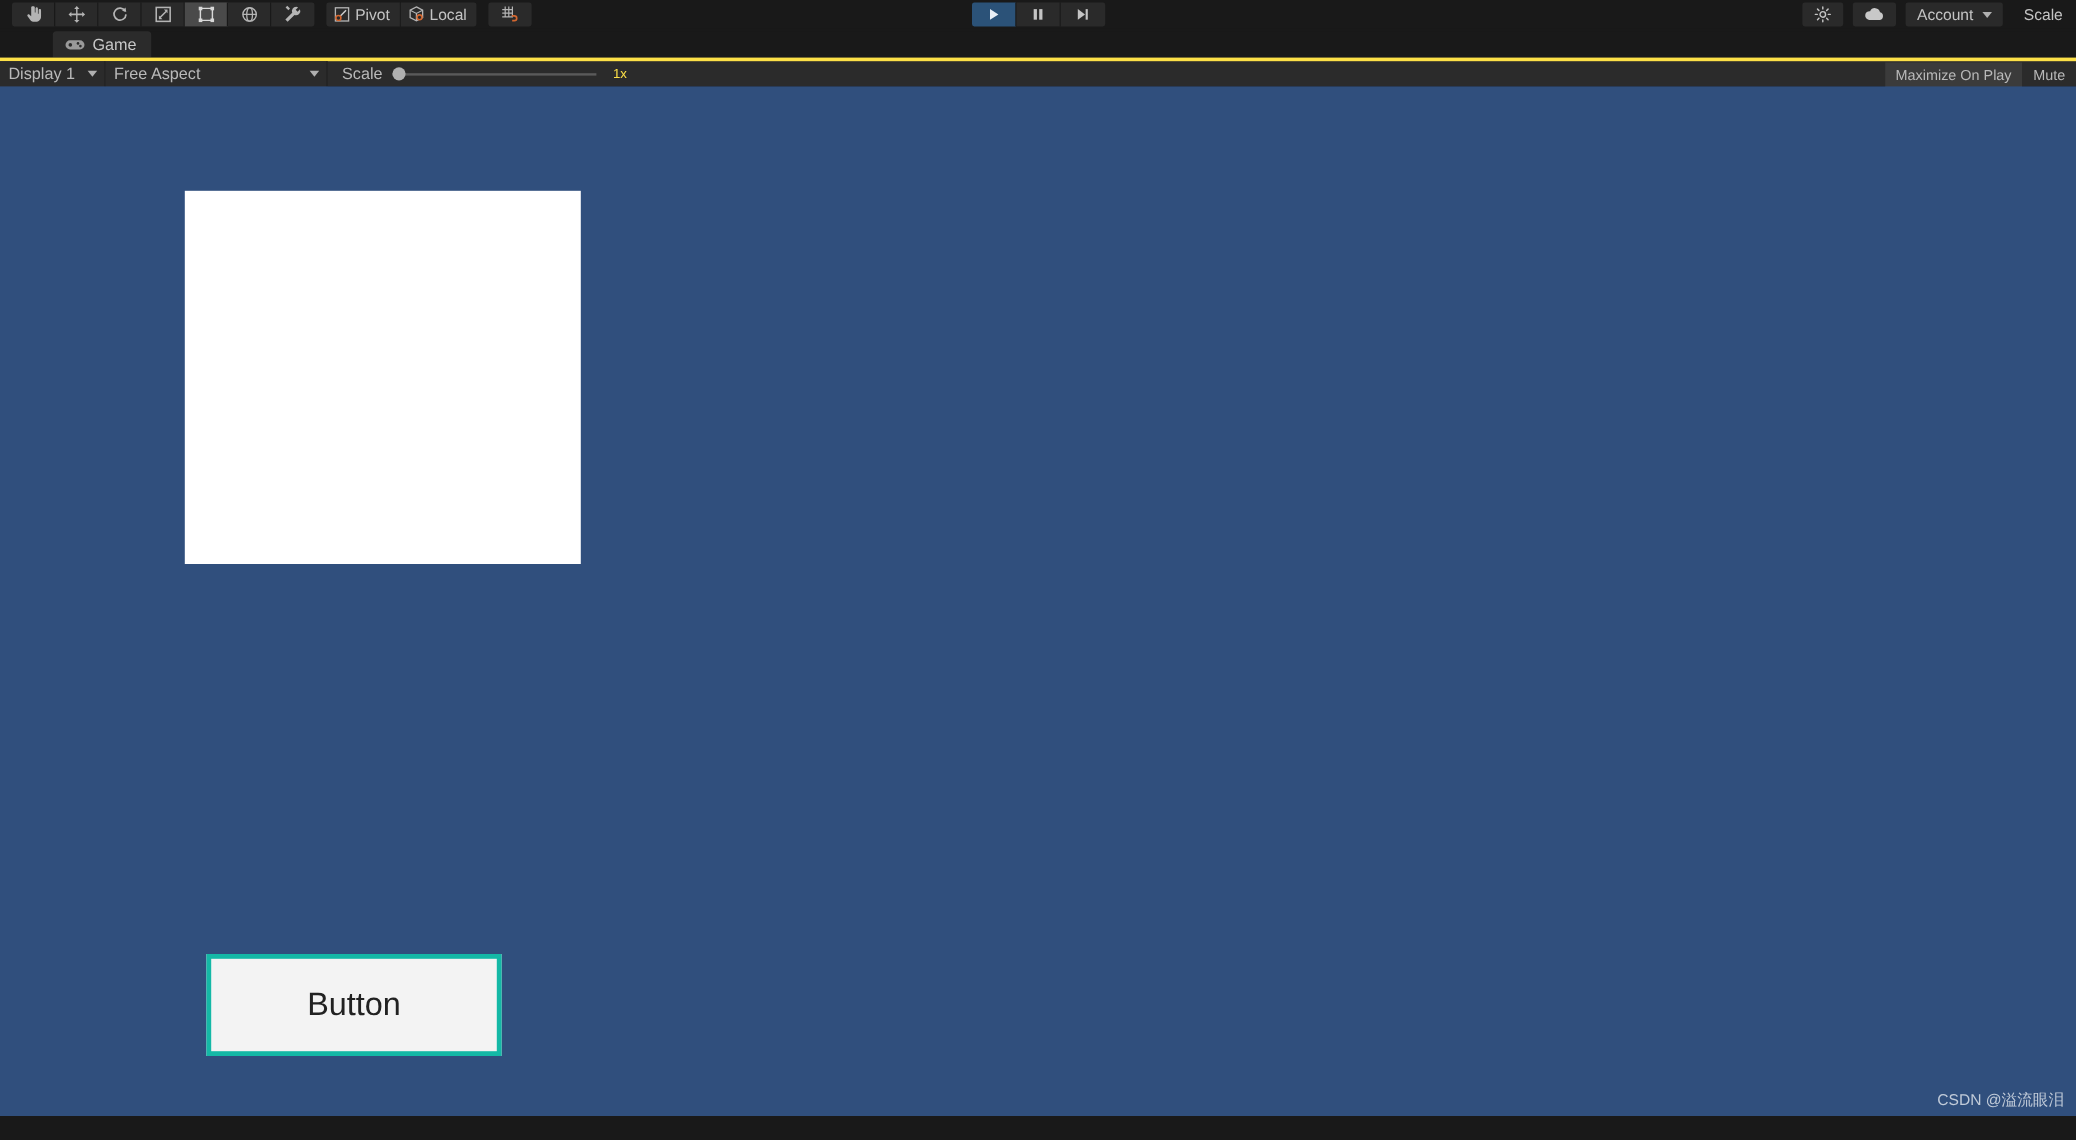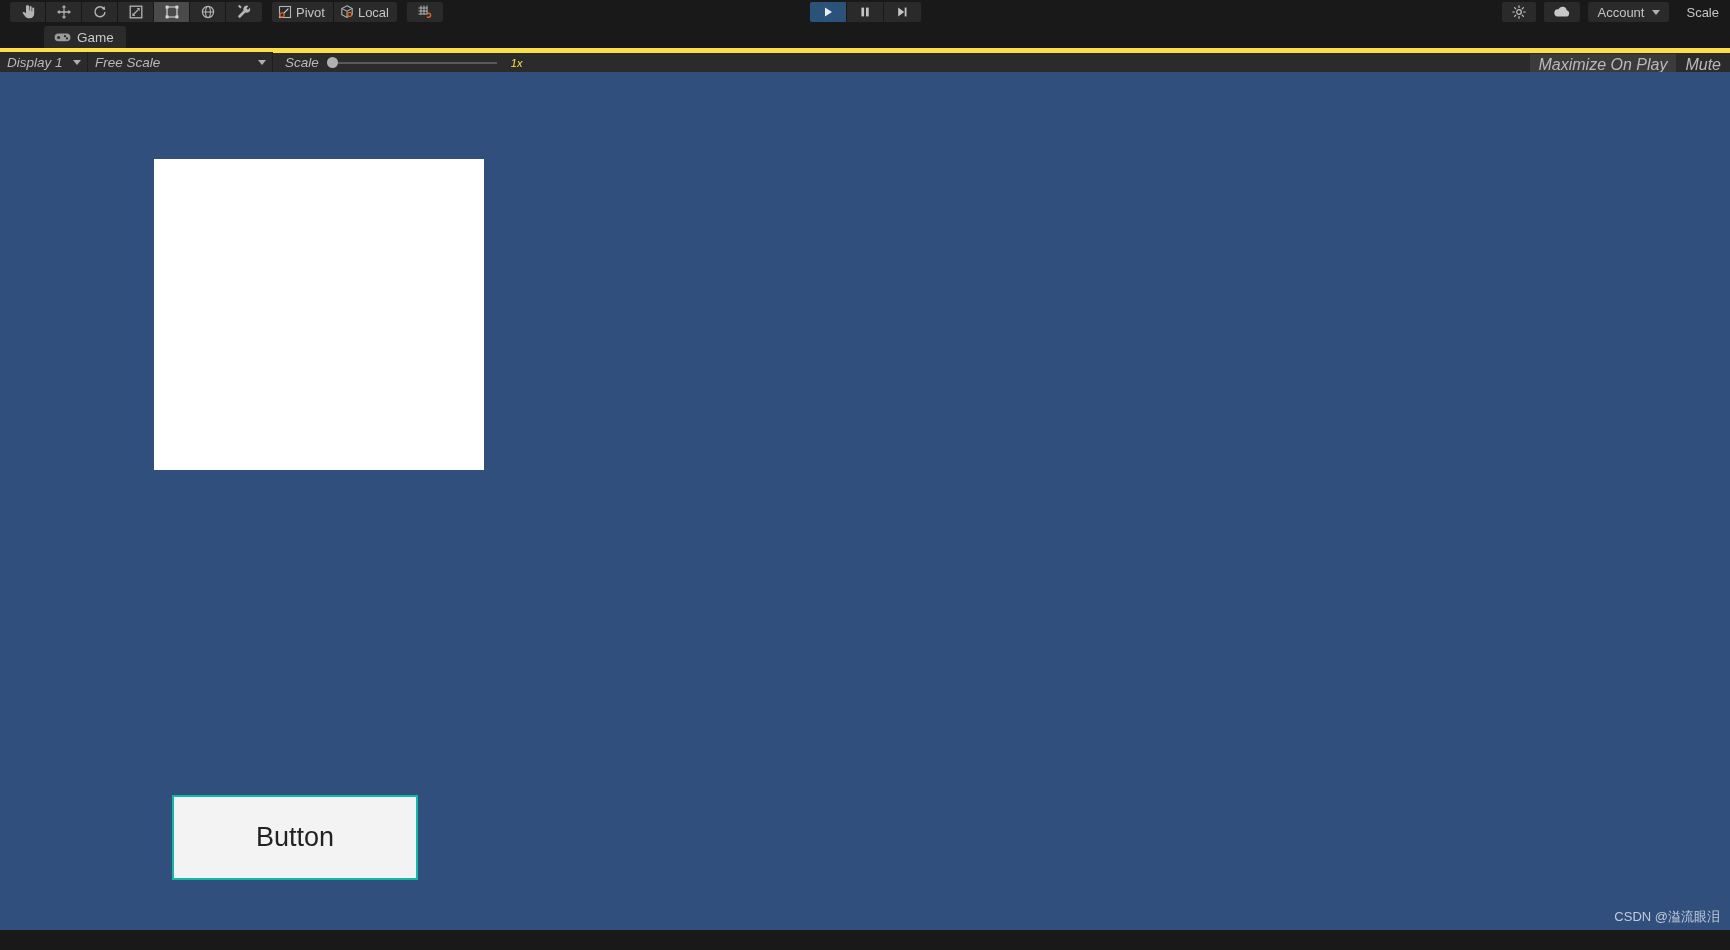--- a/index.html
+++ b/index.html
@@ -72,22 +72,21 @@
   .tab {
     height: 22px; display: flex; align-items: center; gap: 6px;
     padding: 0 12px 0 10px; background: #2b2b2b; color: #c8c8c8;
     font-size: 13.5px; border-radius: 3px 3px 0 0;
   }
 
   
   .gbar {
     position: absolute; left: 0; top: 48px; width: 1730px; height: 24px;
     background: #2b2b2b; display: flex; align-items: center;
-    border-top: 5px solid #fde047;
-    font-style: italic;
+    border-top: 3px solid #fde047;
   }
   .gdrop {
     height: 22px; display: flex; align-items: center; justify-content: space-between;
     background: #2b2b2b; color: #b9b9b9; font-size: 13.5px;
     padding: 0 6px 0 7px; border-right: 1px solid #202020;
   }
   .gdrop .caret { margin-left: 10px; }
   .caret {
     width: 0; height: 0; border-left: 4.5px solid transparent;
     border-right: 4.5px solid transparent; border-top: 5px solid #b0b0b0;
@@ -100,36 +99,36 @@
     position: absolute; left: 0; width: 11px; height: 11px; border-radius: 50%;
     background: #b0b0b0;
   }
   .scale-val { color: #fde047; font-size: 11px; margin-left: 6px; }
   .gbar-right {
     position: absolute; right: 0; top: 0; height: 24px;
     display: flex; align-items: center;
   }
   .gbtn {
     height: 22px; display: flex; align-items: center; padding: 0 9px;
-    color: #b9b9b9; font-size: 16px;
+    color: #b9b9b9; font-size: 12px;
   }
   .gbtn.boxed { background: #3b3b3b; }
 
   
   .gameview {
     position: absolute; left: 0; top: 72px; width: 1730px; height: 858px;
     background: #304f7d; overflow: hidden;
   }
   .white-panel {
     position: absolute; left: 154px; top: 87px; width: 330px; height: 311px;
     background: #ffffff;
   }
   .ui-button {
     position: absolute; left: 172px; top: 723px; width: 246px; height: 85px;
-    background: #f3f3f3; border: 2px solid #14b8a6;
+    background: #f3f3f3; border: 4px solid #14b8a6;
     display: flex; align-items: center; justify-content: center;
     color: #222222; font-size: 27px;
   }
   .watermark {
     position: absolute; right: 10px; bottom: 4px;
     color: #c9d2de; font-size: 13px; opacity: .95;
     font-family: Liberation Sans, sans-serif;
   }
   .bottom-strip {
     position: absolute; left: 0; top: 930px; width: 1730px; height: 20px;
@@ -312,21 +311,21 @@
       <span>Game</span>
     </div>
   </div>
 
   <div class="gbar">
     <div class="gdrop" style="width:88px">
       <span>Display 1</span>
       <span class="caret"></span>
     </div>
     <div class="gdrop" style="width:185px">
-      <span>Free Scale</span>
+      <span>Free Aspect</span>
       <span class="caret"></span>
     </div>
 
     <div class="scale-wrap">
       <span class="scale-label">Scale</span>
       <div class="slider">
         <div class="track"></div>
         <div class="knob"></div>
       </div>
       <span class="scale-val">1x</span>

